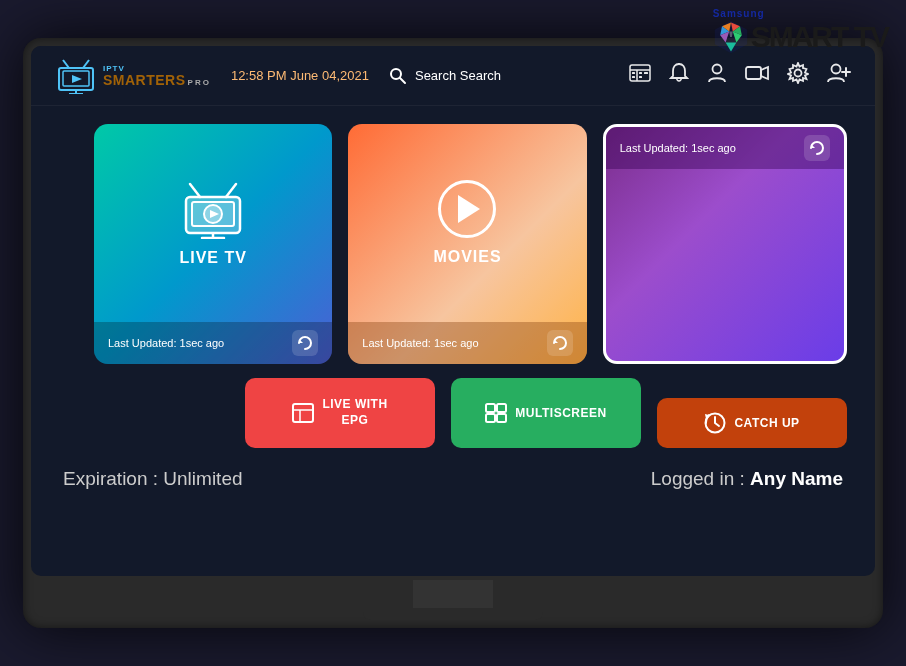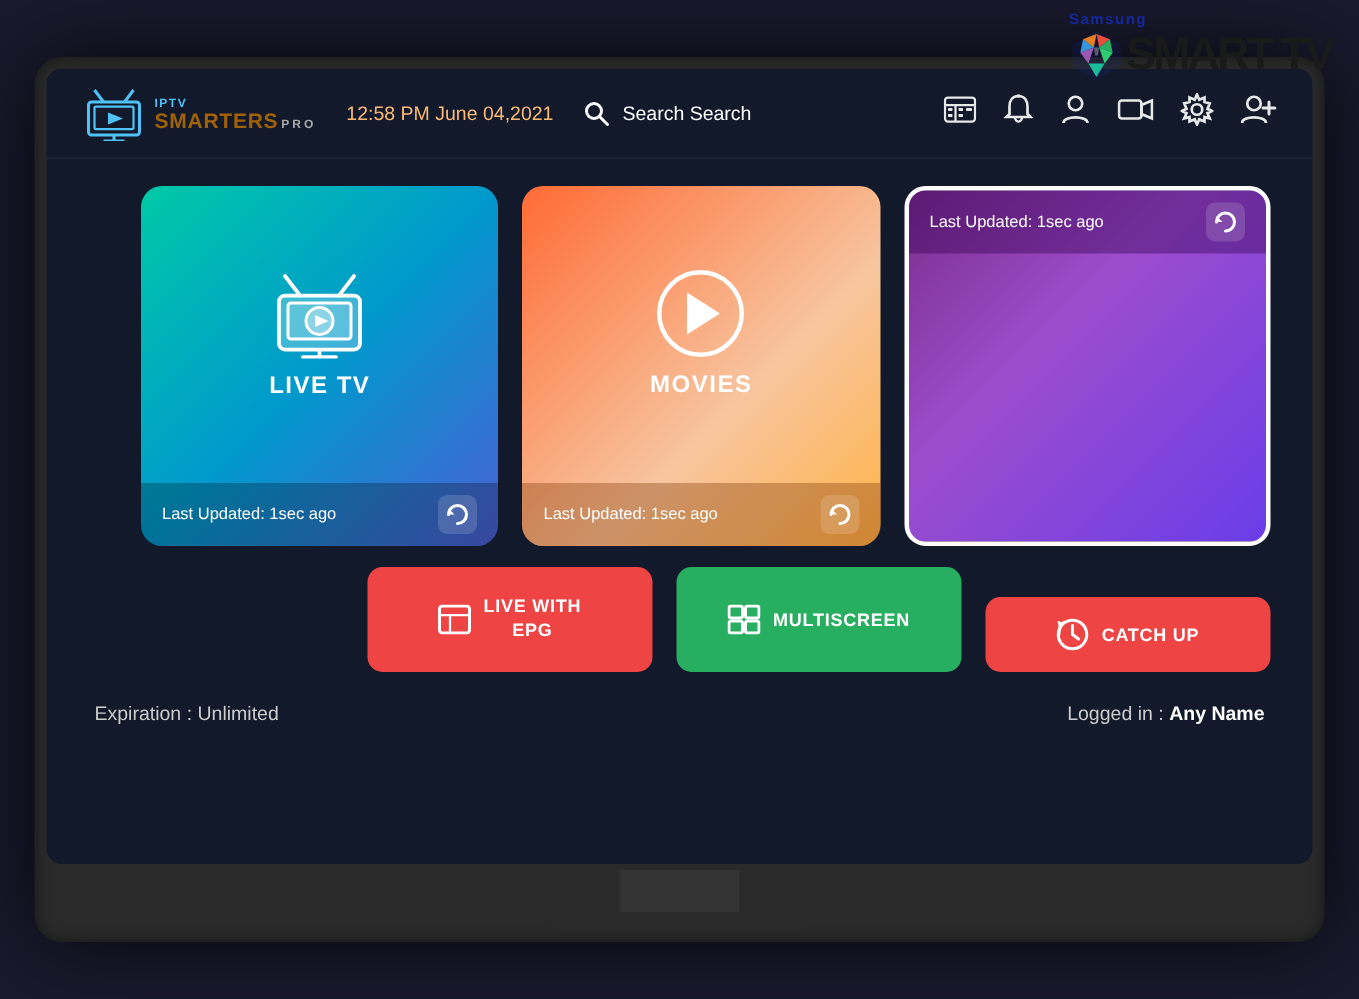--- a/index.html
+++ b/index.html
@@ -282,32 +282,32 @@
       font-size: 12px;
       font-weight: 800;
       letter-spacing: 0.5px;
       cursor: pointer;
       text-align: center;
     }
     .action-btn.multiscreen {
       background: #27ae60;
     }
     .action-btn.catchup {
-      background: #ef4444;
+      background: #c2410c;
       margin-top: 20px;
     }
 
     
     .status-bar {
       display: flex;
       justify-content: space-between;
       align-items: flex-end;
       padding: 6px 4px 4px;
       color: white;
-      font-size: 13px;
+      font-size: 19px;
     }
     .status-bar .expiry {
       color: #ccc;
     }
     .status-bar .logged-in {
       color: #ccc;
       margin-left: 20px;
     }
     .status-bar .logged-in strong {
       color: white;

